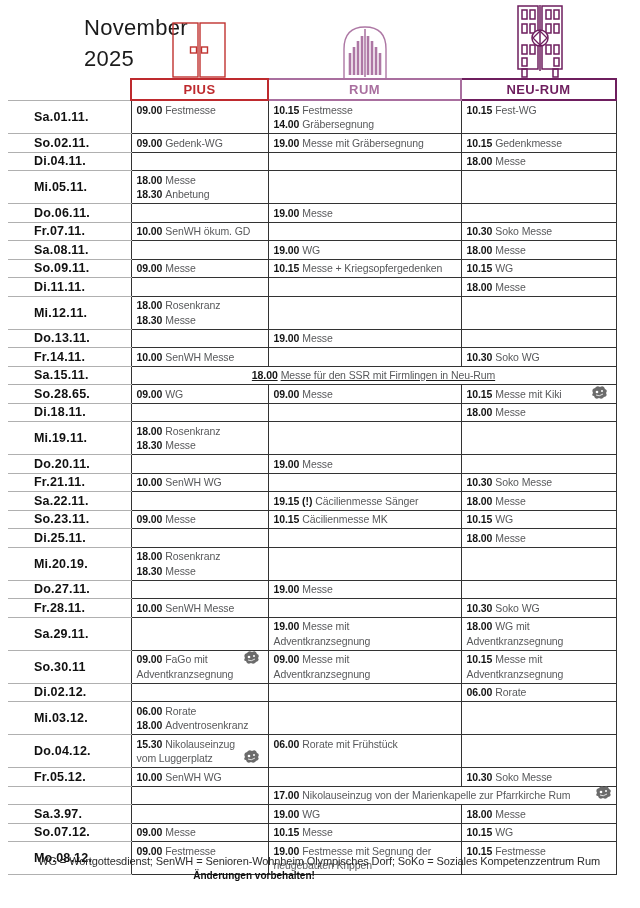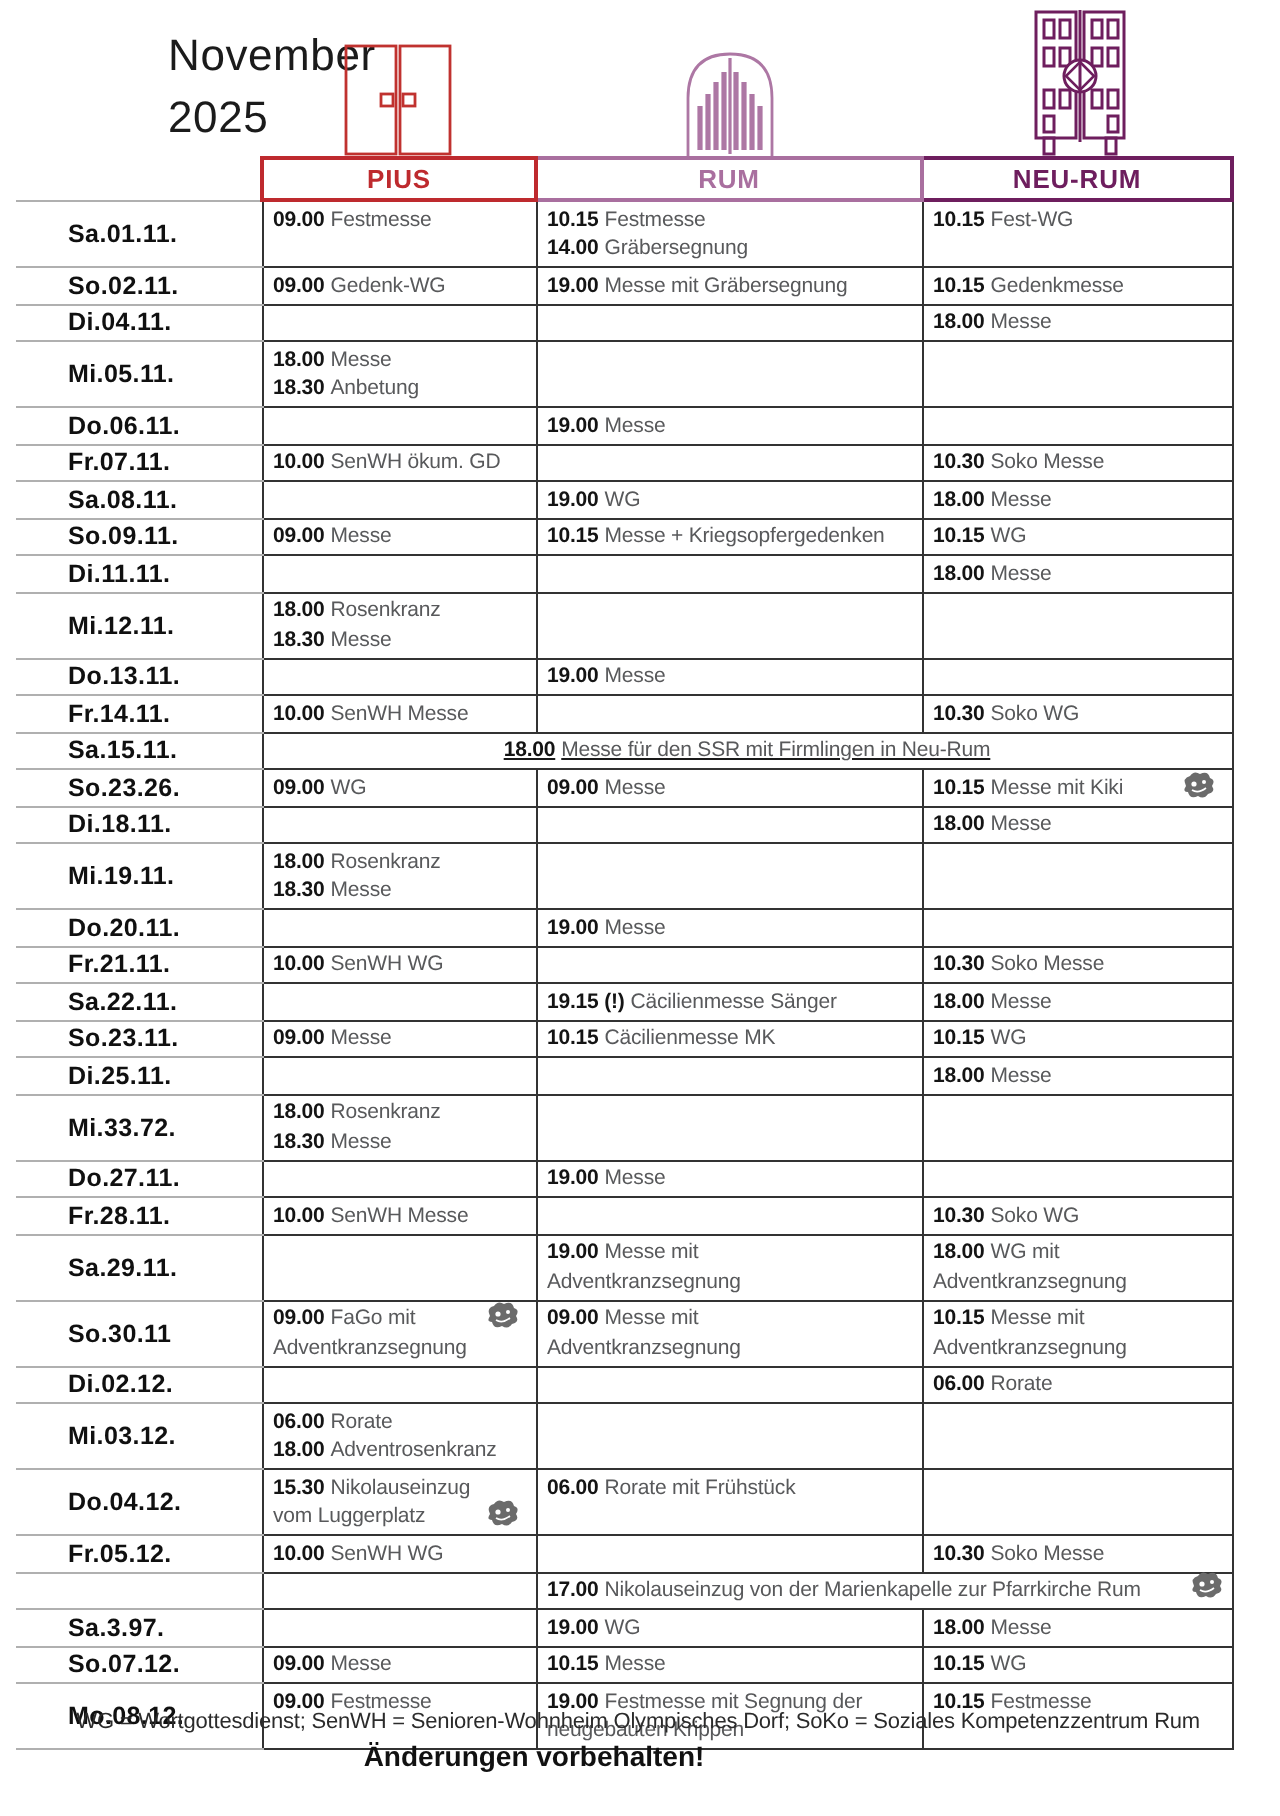--- a/index.html
+++ b/index.html
@@ -44,21 +44,21 @@
     color:var(--etext);letter-spacing:-.1px;min-height:14.5px;white-space:nowrap;}
   .entry .time{font-weight:bold;color:#141414;margin-right:3px;}
   td.span-all{text-align:center;text-decoration:underline;}
   td.span-all .entry{white-space:nowrap;}
   .mascot{position:absolute;right:2px;top:-2px;}
   td.span-rn .mascot{right:-2px;top:-3px;}
 
   .legend{position:absolute;left:0;top:855px;width:600px;text-align:right;
     font-size:11px;color:#2b2b2b;letter-spacing:-.1px;}
   .note{position:absolute;left:0;top:870px;width:508px;text-align:center;
-    font-size:14px;font-weight:bold;color:#111;padding-left:13px;}
+    font-size:10px;font-weight:bold;color:#111;}
 </style>
 </head>
 <body>
 
 <div class="title">
   <div>November</div>
   <div>2025</div>
 </div>
 
 <span class="church-icon" id="icon-pius">
@@ -316,21 +316,21 @@
           </div>
         </td>
         <td class="event-cell span-all outer-l outer-r" colspan="3">
           <div class="entry"><span class="time">18.00</span><span>Messe für den SSR mit Firmlingen in Neu-Rum</span></div>
         </td>
       </tr>
       <tr>
         <td class="date-cell">
           <div class="dd">
             <span>So.</span>
-            <span>23.26.</span>
+            <span>28.65.</span>
           </div>
         </td>
         <td class="event-cell outer-l">
           <div class="entry"><span class="time">09.00</span><span>WG</span></div>
         </td>
         <td class="event-cell ">
           <div class="entry"><span class="time">09.00</span><span>Messe</span></div>
         </td>
         <td class="event-cell outer-r">
           <div class="entry"><span class="time">10.15</span><span>Messe mit Kiki</span><span class="mascot"><svg width="19" height="15" viewBox="0 0 19 15">
@@ -438,21 +438,21 @@
         <td class="event-cell outer-l"></td>
         <td class="event-cell "></td>
         <td class="event-cell outer-r">
           <div class="entry"><span class="time">18.00</span><span>Messe</span></div>
         </td>
       </tr>
       <tr>
         <td class="date-cell">
           <div class="dd">
             <span>Mi.</span>
-            <span>33.72.</span>
+            <span>20.19.</span>
           </div>
         </td>
         <td class="event-cell outer-l">
           <div class="entry"><span class="time">18.00</span><span>Rosenkranz</span></div>
           <div class="entry"><span class="time">18.30</span><span>Messe</span></div>
         </td>
         <td class="event-cell "></td>
         <td class="event-cell outer-r"></td>
       </tr>
       <tr>

